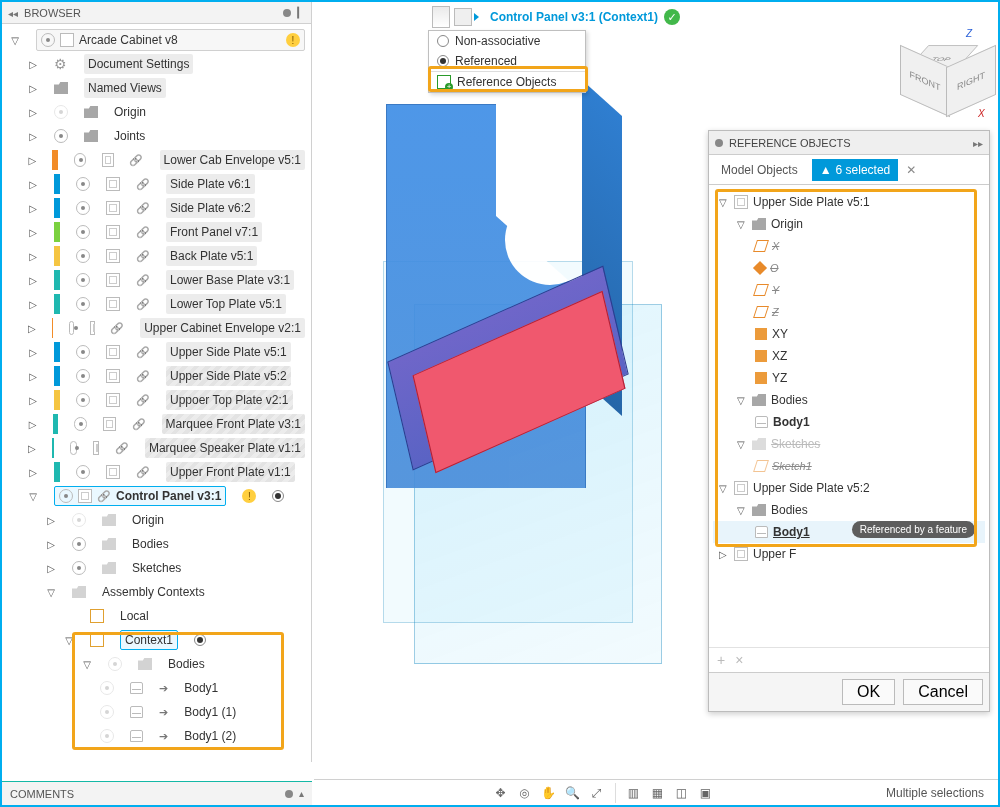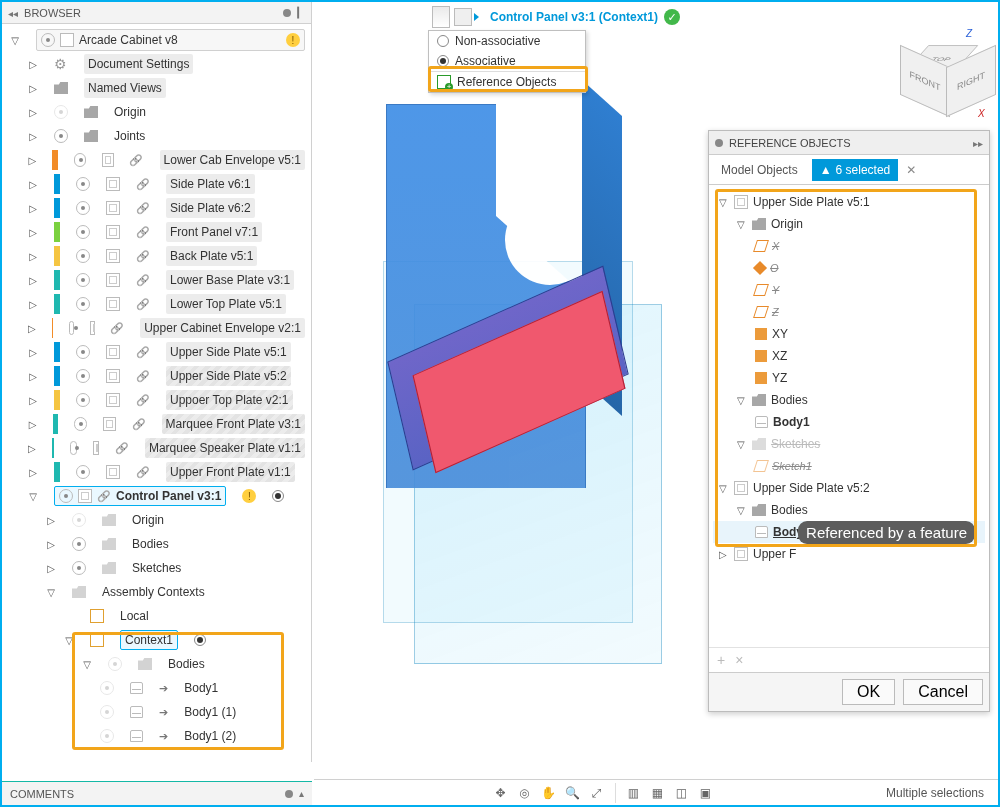--- a/index.html
+++ b/index.html
@@ -114,21 +114,21 @@
   .tab.active{background:#0099da;color:#fff;padding:4px 8px;display:flex;align-items:center;gap:4px}
   .ref-body{padding:6px 4px 4px 4px; height:462px; position:relative}
   .rrow{display:flex;align-items:center;height:22px;gap:5px}
   .ri0{padding-left:6px}.ri1{padding-left:24px}.ri2{padding-left:42px}
   .exp{width:10px;color:#555;font-size:10px}
   .exp.open::before{content:"▽"}.exp.closed::before{content:"▷"}
   .mini{font-size:11px;color:#888;font-style:italic;text-decoration:line-through}
   .bold{font-weight:bold}
   .und{text-decoration:underline}
   .strike{color:#bbb;text-decoration:line-through}
-  .pill{position:absolute; right:14px; top:336px; background:#5d5d5d;color:#fff;font-size:15px;padding:3px 8px;border-radius:9px}
+  .pill{position:absolute; right:14px; top:336px; background:#5d5d5d;color:#fff;font-size:10px;padding:3px 8px;border-radius:9px}
   .ref-foot-icons{border-top:1px solid #e2e2e2;padding:4px 8px;display:flex;gap:10px;color:#bbb;font-size:14px}
   .ref-buttons{border-top:1px solid #ccc;background:#f5f5f5;padding:6px;display:flex;justify-content:flex-end;gap:8px}
   .btn{border:1px solid #bbb;background:#fafafa;padding:3px 14px;cursor:pointer;font-size:16px}
   .plane-or{width:12px;height:12px;border:1px solid #e88a2a;background:#fff;display:inline-block;transform:skewX(-18deg)}
   .plane-bl{width:12px;height:12px;background:#ec9b3b;display:inline-block}
   .origin-diamond{width:10px;height:10px;background:#e88a2a;display:inline-block;transform:rotate(45deg)}
   .body-ico{width:13px;height:12px;border:1px solid #bbb;border-radius:2px 2px 0 0;display:inline-block;position:relative;background:#fff}
   .body-ico::after{content:"";position:absolute;left:1px;right:1px;top:6px;border-top:1px solid #bbb}
   .sel-row{background:#e8f4fb}
 
@@ -413,21 +413,21 @@
   <span class="name">Control Panel v3:1 (Context1)</span>
   <span class="ok">✓</span>
 </div>
 <div class="ctx-card" style="top:28px">
   <div class="opt">
     <span class="radio"></span>
     <span>Non-associative</span>
   </div>
   <div class="opt">
     <span class="radio sel"></span>
-    <span>Associative</span>
+    <span>Referenced</span>
   </div>
   <div class="opt sep">
     <span style="width:14px;height:14px;border:1px solid #2a9a2a;position:relative">
       <span style="position:absolute;right:-3px;bottom:-3px;width:8px;height:8px;border-radius:50%;background:#2a9a2a;color:#fff;font-size:8px;line-height:8px;text-align:center">+</span>
     </span>
     <span>Reference Objects</span>
   </div>
 </div>
 <div class="hl" style="left:426px; top:64px; width:160px; height:26px;"></div>
 

